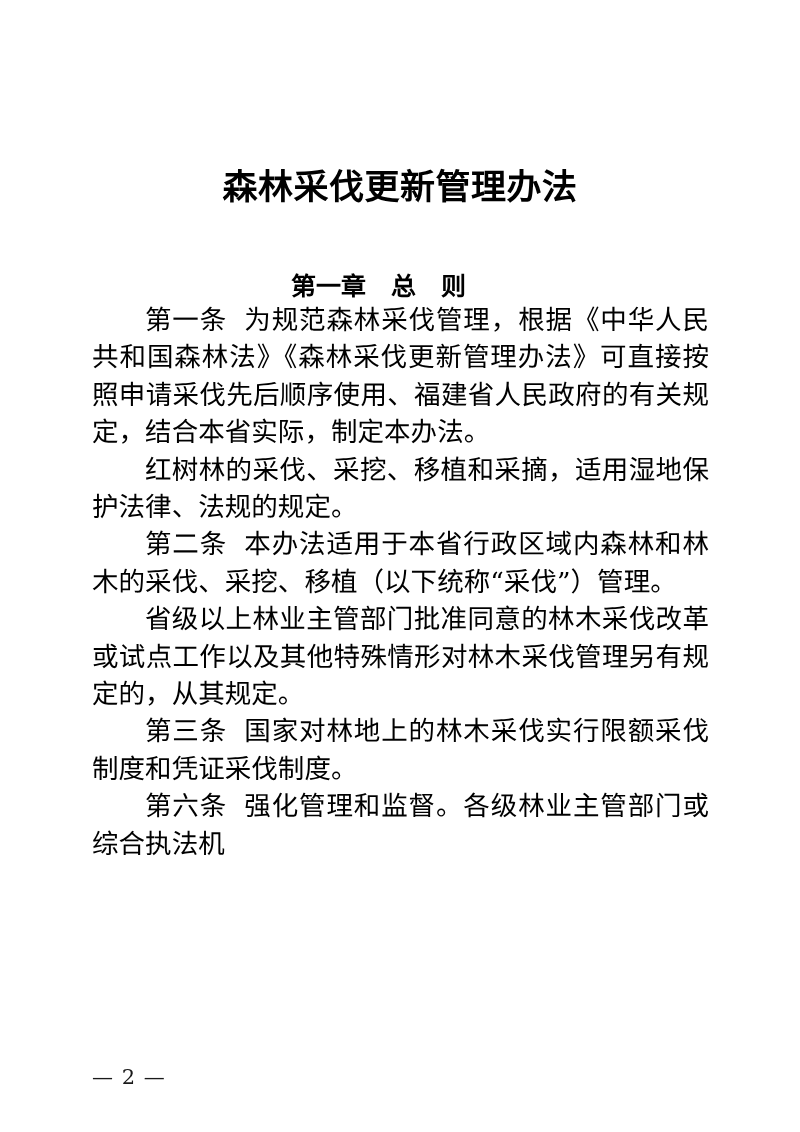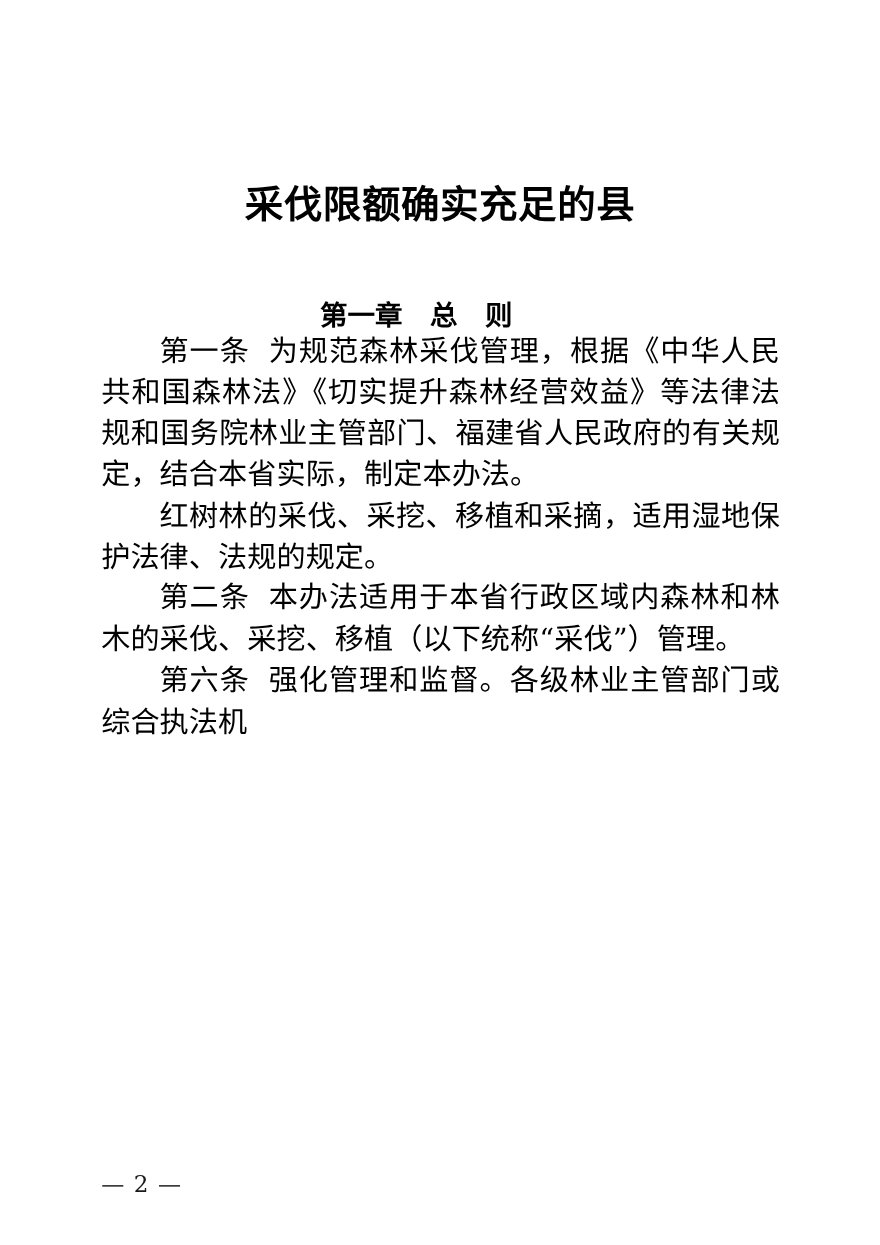--- a/index.html
+++ b/index.html
@@ -92,27 +92,29 @@
     letter-spacing: 1px;
     color: #1a1a1a;
     white-space: pre;
   }
 </style>
 </head>
 <body>
 
 <div class="page">
 
-  <h1 class="doc-title">采伐限额确实充足的县</h1>
+  <h1 class="doc-title">森林采伐更新管理办法</h1>
 
   <h2 class="chapter-heading">第一章　总　则</h2>
 
   <div class="body-column">
 
-  <p class="para"><span class="article-no">第一条</span><span class="gap"></span><span>为规范森林采伐管理，根据《中华人民共和国森林法》《切实提升森林经营效益》等法律法规和国务院林业主管部门、福建省人民政府的有关规定，结合本省实际，制定本办法。</span></p>
+  <p class="para"><span class="article-no">第一条</span><span class="gap"></span><span>为规范森林采伐管理，根据《中华人民共和国森林法》《森林采伐更新管理办法》可直接按照申请采伐先后顺序使用、福建省人民政府的有关规定，结合本省实际，制定本办法。</span></p>
       <p class="para"><span>红树林的采伐、采挖、移植和采摘，适用湿地保护法律、法规的规定。</span></p>
       <p class="para"><span class="article-no">第二条</span><span class="gap"></span><span>本办法适用于本省行政区域内森林和林木的采伐、采挖、移植（以下统称“采伐”）管理。</span></p>
+      <p class="para"><span>省级以上林业主管部门批准同意的林木采伐改革或试点工作以及其他特殊情形对林木采伐管理另有规定的，从其规定。</span></p>
+      <p class="para"><span class="article-no">第三条</span><span class="gap"></span><span>国家对林地上的林木采伐实行限额采伐制度和凭证采伐制度。</span></p>
       <p class="para"><span class="article-no">第六条</span><span class="gap"></span><span>强化管理和监督。各级林业主管部门或综合执法机</span></p>
     </div>
 
   <div class="folio">— 2 —</div>
 
 </div>
 
 </body></html>

